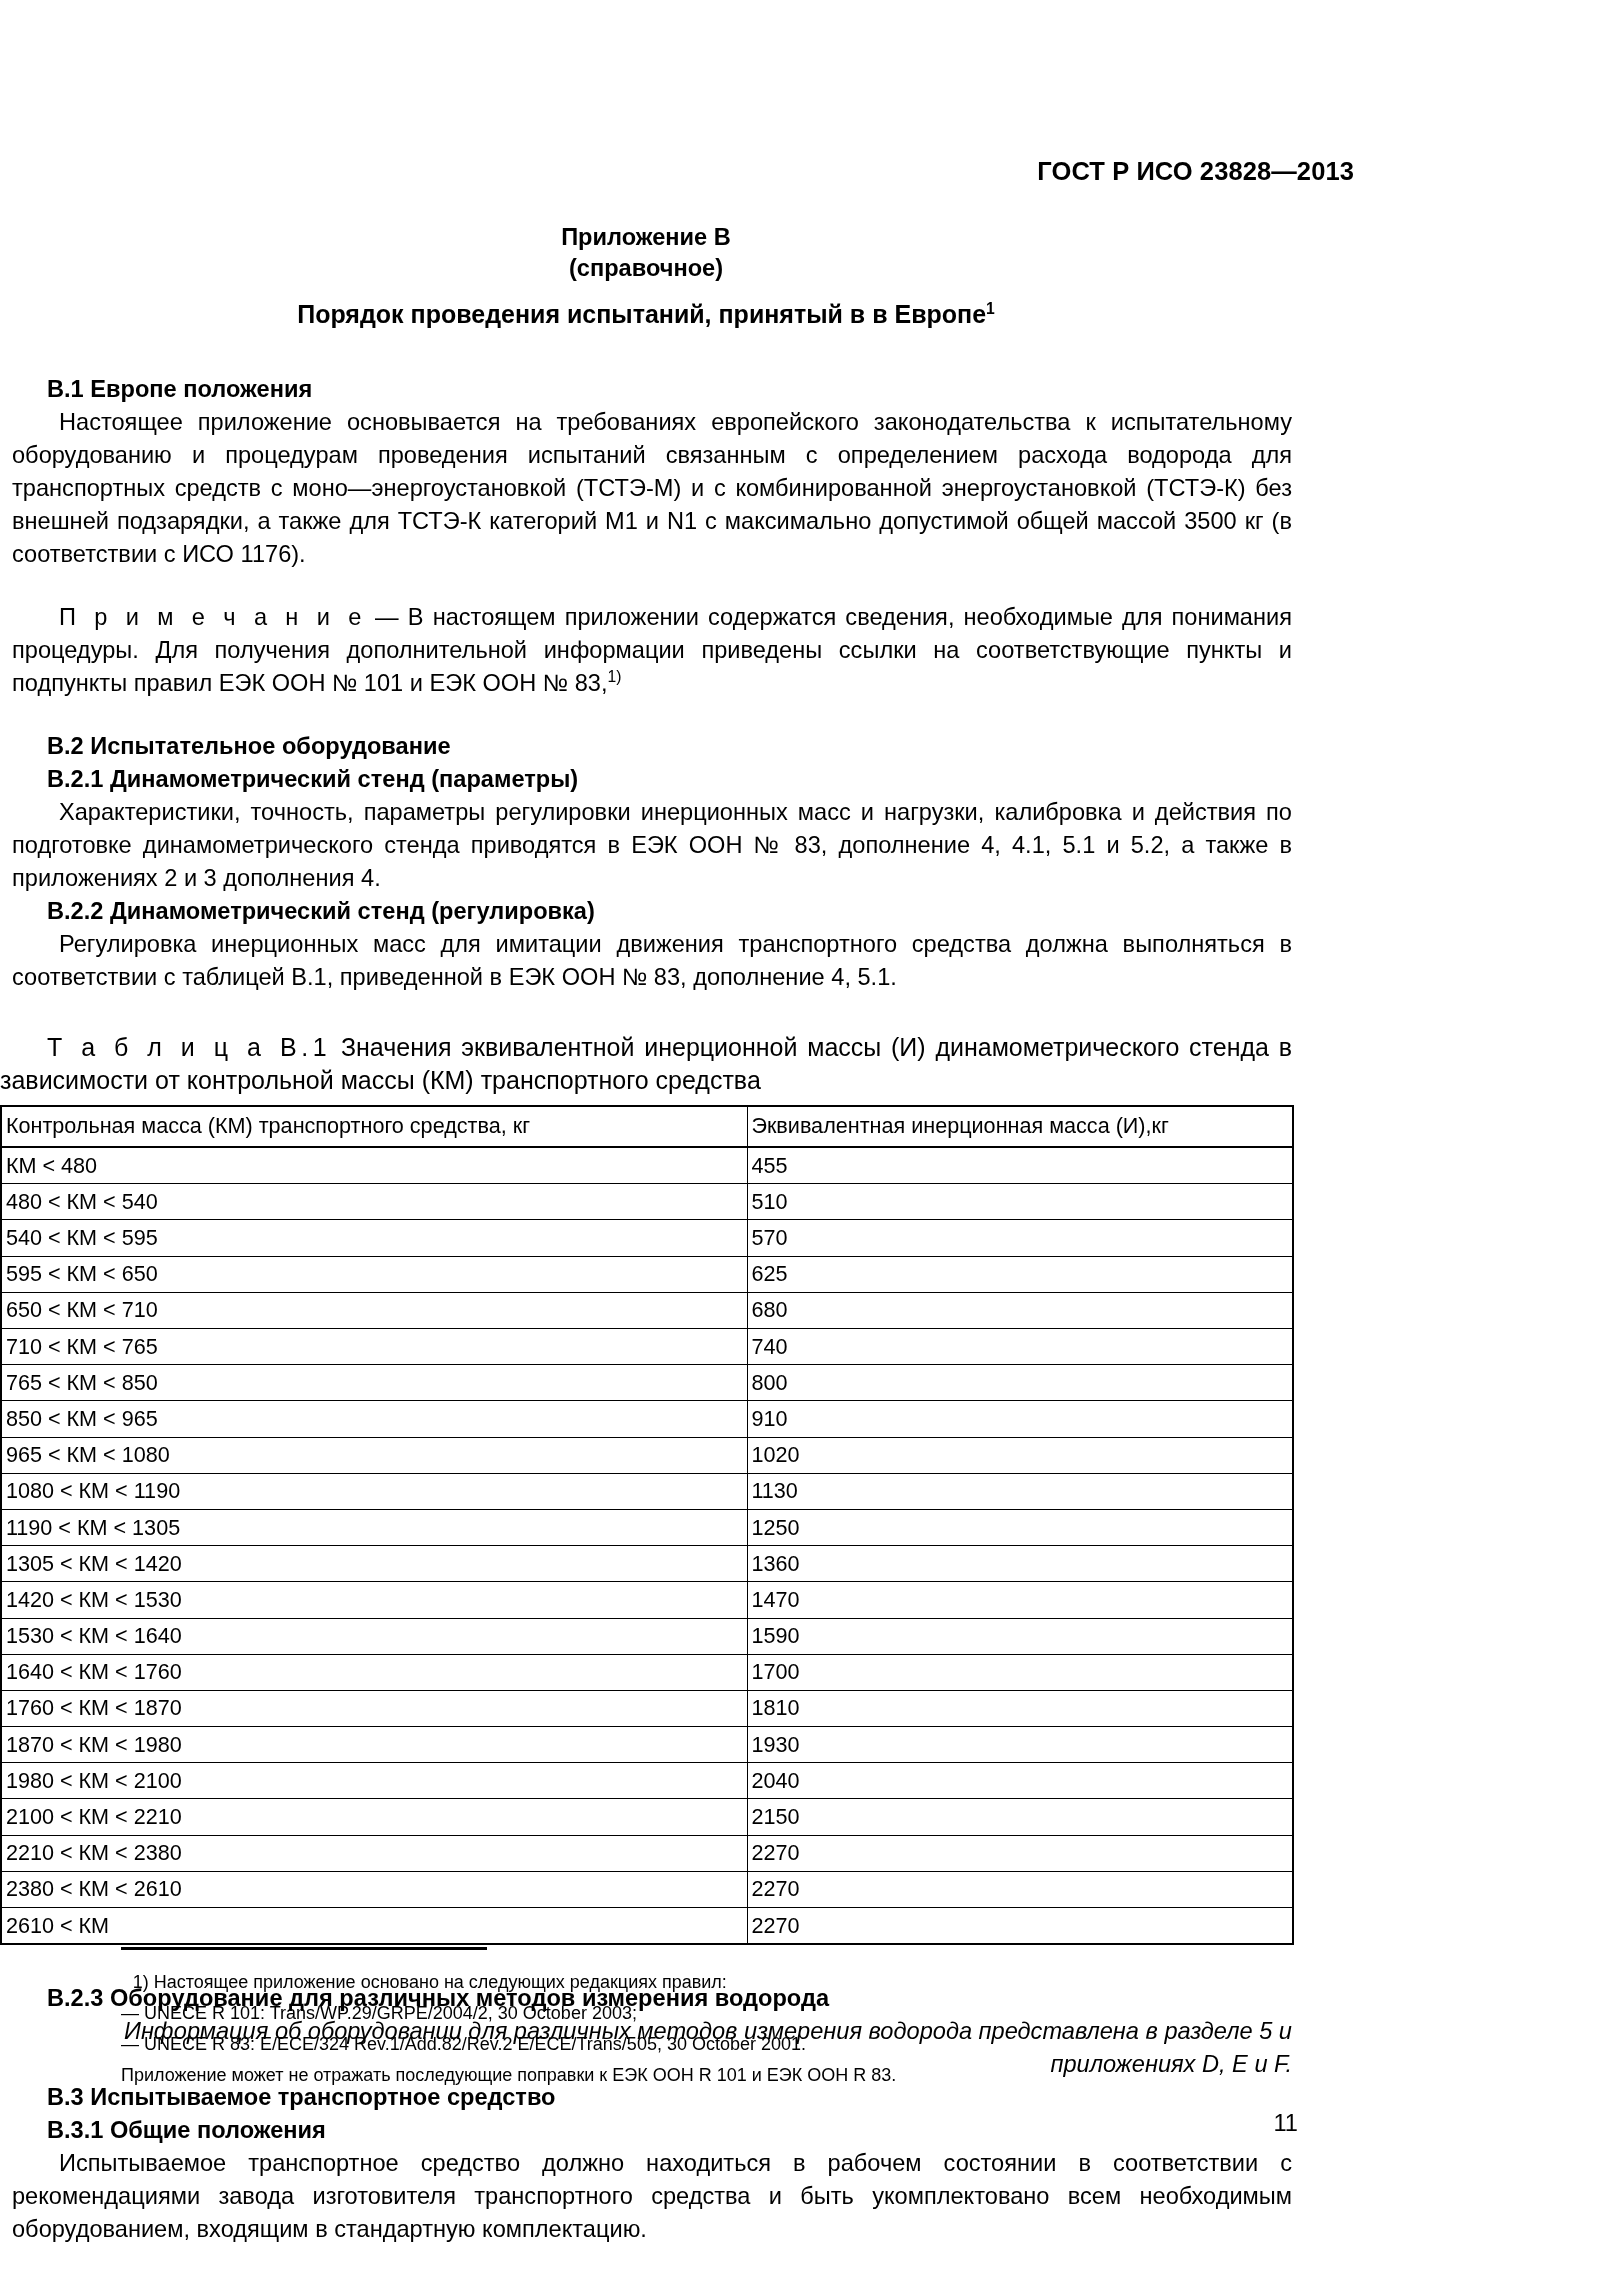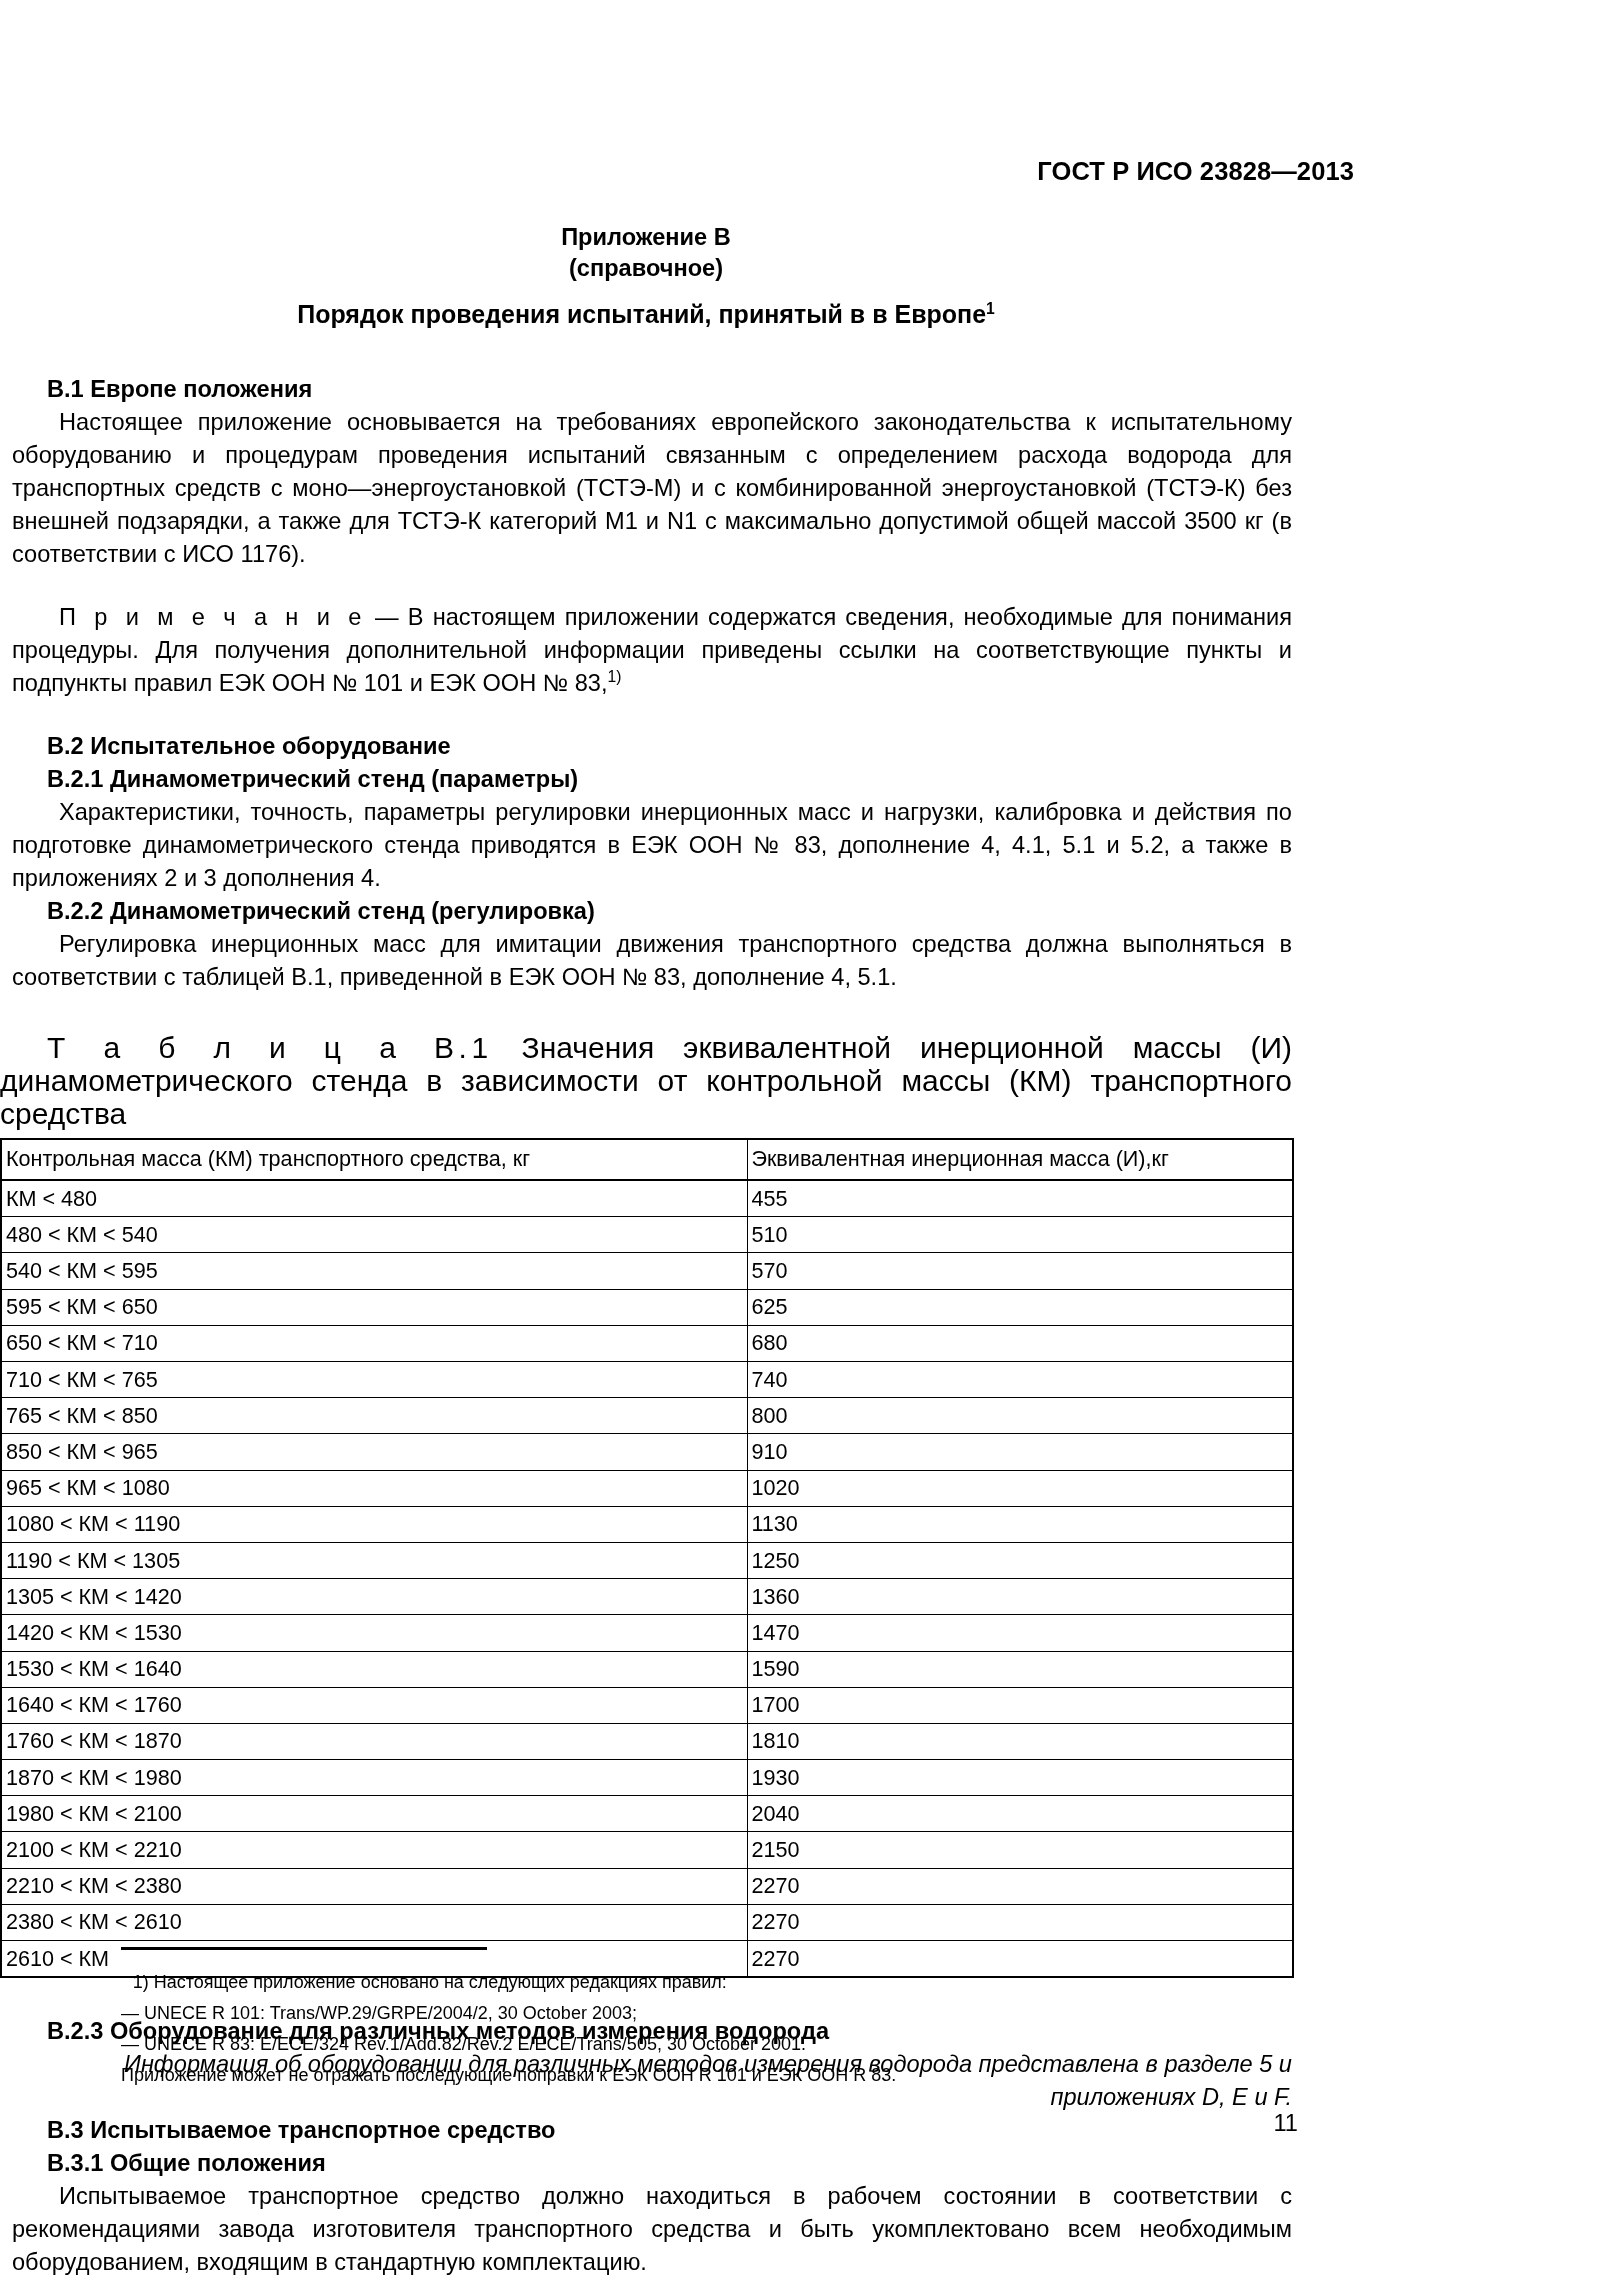--- a/index.html
+++ b/index.html
@@ -90,21 +90,21 @@
   }
   .spacer-md { height: 30px; }
   .spacer-lg { height: 37px; }
   .note-lead {
     letter-spacing: 4.6px;
   }
 
   
   .tbl-caption {
     margin: 0;
-    font-size: 30px;
+    font-size: 25px;
     line-height: 33px;
     text-indent: 47px;
     text-align: justify;
   }
   .tbl-caption .sp {
     letter-spacing: 4.6px;
   }
   table.b1 {
     border-collapse: collapse;
     width: 1292px;

